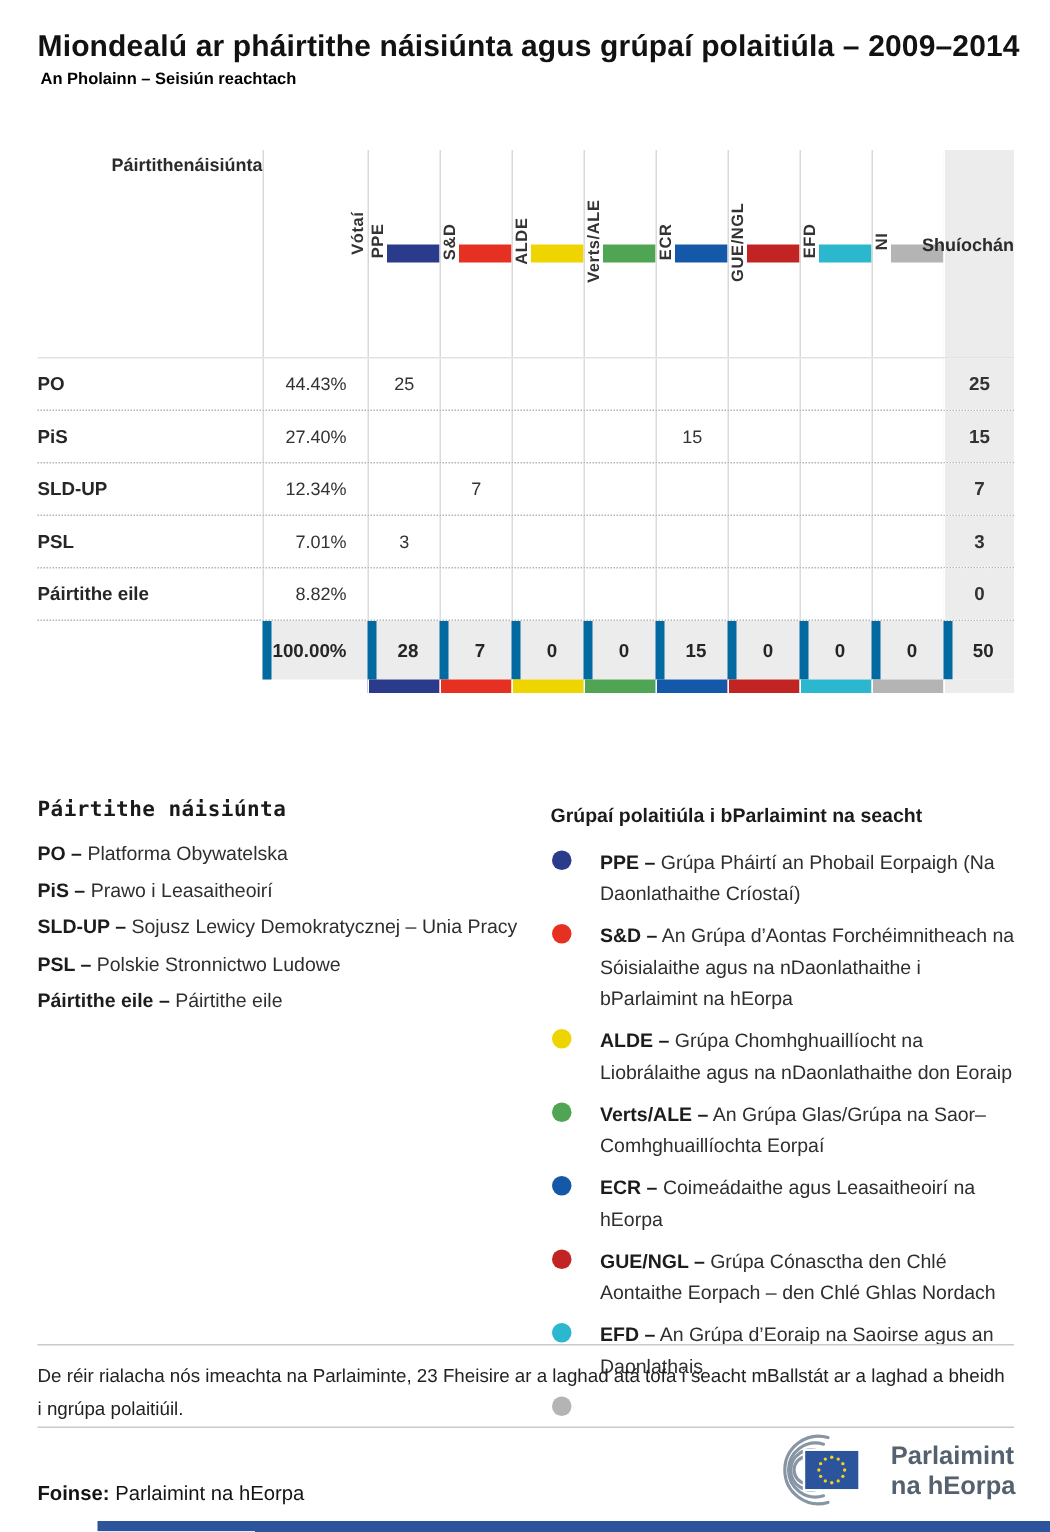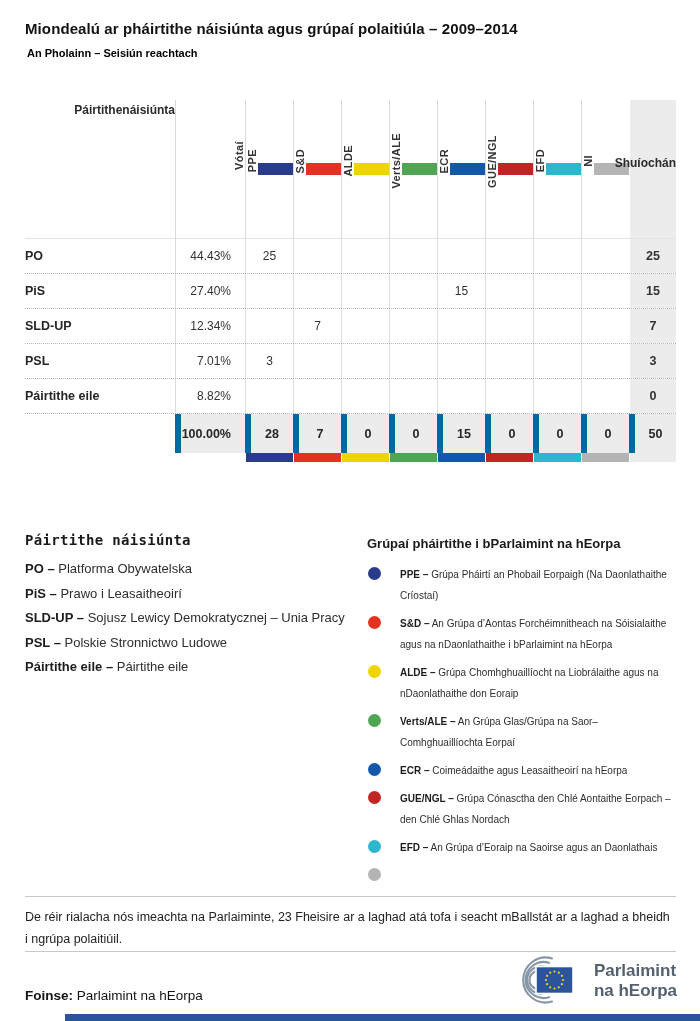--- a/index.html
+++ b/index.html
@@ -1,20 +1,20 @@
 <!DOCTYPE html>
 <html><head>
 <meta charset="utf-8">
 <style>
   * { margin:0; padding:0; box-sizing:border-box; }
   html,body { background:#fff; }
   body { font-family:"Liberation Sans", sans-serif; color:#222; }
   #page { position:relative; width:700px; height:1021px; background:#fff; overflow:hidden; margin:0 auto; }
 
-  .title { position:absolute; left:25px; top:20px; font-size:15px; font-weight:bold; color:#121212; letter-spacing:.1px; }
+  .title { position:absolute; left:25px; top:20px; font-size:20px; font-weight:bold; color:#121212; letter-spacing:.1px; }
   .subtitle { position:absolute; left:27px; top:47px; font-size:11px; color:#000000;font-weight:bold; }
 
   
   #votetable { position:absolute; left:25px; top:100px; width:651px; }
   .grid { display:grid; grid-template-columns:150px 70px repeat(8,48px) 47px; }
 
   .hdr { height:138px; }
   .hcell { display:flex; justify-content:flex-end; align-items:center; border-left:1px solid #d9d9d9; }
   .hcell.first { border-left:none; align-items:flex-start; padding:0 0 12px 0; }
   .rot { writing-mode:vertical-rl; transform:rotate(180deg); font-size:11px; font-weight:bold; color:#333; letter-spacing:.4px; white-space:nowrap; }
@@ -45,21 +45,21 @@
   
   #legend-parties { position:absolute; left:25px; top:532px; width:330px; }
   #legend-parties h3 { font-family:"DejaVu Sans Mono", monospace; font-size:14px; font-weight:bold; color:#1a1a1a; letter-spacing:.3px; margin-bottom:13px; }
   .pitem { font-size:13px; color:#2e2e2e; line-height:16px; margin-bottom:8.5px; }
   .pitem .abbr { font-weight:bold; color:#1c1c1c; }
 
   #legend-groups { position:absolute; left:367px; top:536px; width:312px; }
   #legend-groups h3 { font-size:13px; font-weight:bold; color:#1a1a1a; margin-bottom:13px; }
   .gitem { display:flex; margin-bottom:7px; }
   .dot { flex:0 0 13px; width:13px; height:13px; border-radius:50%; margin:3px 19px 0 1px; }
-  .gtext { font-size:10px; line-height:21px; color:#2e2e2e; }
+  .gtext { font-size:13px; line-height:21px; color:#2e2e2e; }
   .gtext .abbr { font-weight:bold; color:#1c1c1c; }
 
   
   .rule { position:absolute; left:25px; width:651px; border-top:1px solid #c9c9c9; }
   #rule1 { top:896px; } #rule2 { top:951px; }
   #footnote { position:absolute; left:25px; top:906px; width:651px; font-size:12.5px; line-height:22px; color:#222; }
   #source { position:absolute; left:25px; top:988px; font-size:13.5px; color:#141414; }
   #source .abbr { font-weight:bold; }
 
   #eplogo { position:absolute; right:23px; top:953px; display:flex; align-items:center; gap:9px; }
@@ -220,21 +220,21 @@
   <div id="legend-parties">
     <h3>Páirtithe náisiúnta</h3>
     <div class="pitem"><span class="abbr">PO –</span> <span>Platforma Obywatelska</span></div>
     <div class="pitem"><span class="abbr">PiS –</span> <span>Prawo i Leasaitheoirí</span></div>
     <div class="pitem"><span class="abbr">SLD-UP –</span> <span>Sojusz Lewicy Demokratycznej – Unia Pracy</span></div>
     <div class="pitem"><span class="abbr">PSL –</span> <span>Polskie Stronnictwo Ludowe</span></div>
     <div class="pitem"><span class="abbr">Páirtithe eile –</span> <span>Páirtithe eile</span></div>
   </div>
 
   <div id="legend-groups">
-    <h3>Grúpaí pháirtithe i bParlaimint na hEorpa</h3>
+    <h3>Grúpaí polaitiúla i bParlaimint na seacht</h3>
     <div class="gitem">
       <span class="dot" style="background-color: rgb(43, 59, 140);"></span>
       <span class="gtext"><span class="abbr">PPE –</span> <span>Grúpa Pháirtí an Phobail Eorpaigh (Na Daonlathaithe Críostaí)</span></span>
     </div>
     <div class="gitem">
       <span class="dot" style="background-color: rgb(230, 48, 34);"></span>
       <span class="gtext"><span class="abbr">S&amp;D –</span> <span>An Grúpa d’Aontas Forchéimnitheach na Sóisialaithe agus na nDaonlathaithe i bParlaimint na hEorpa</span></span>
     </div>
     <div class="gitem">
       <span class="dot" style="background-color: rgb(238, 213, 0);"></span>

